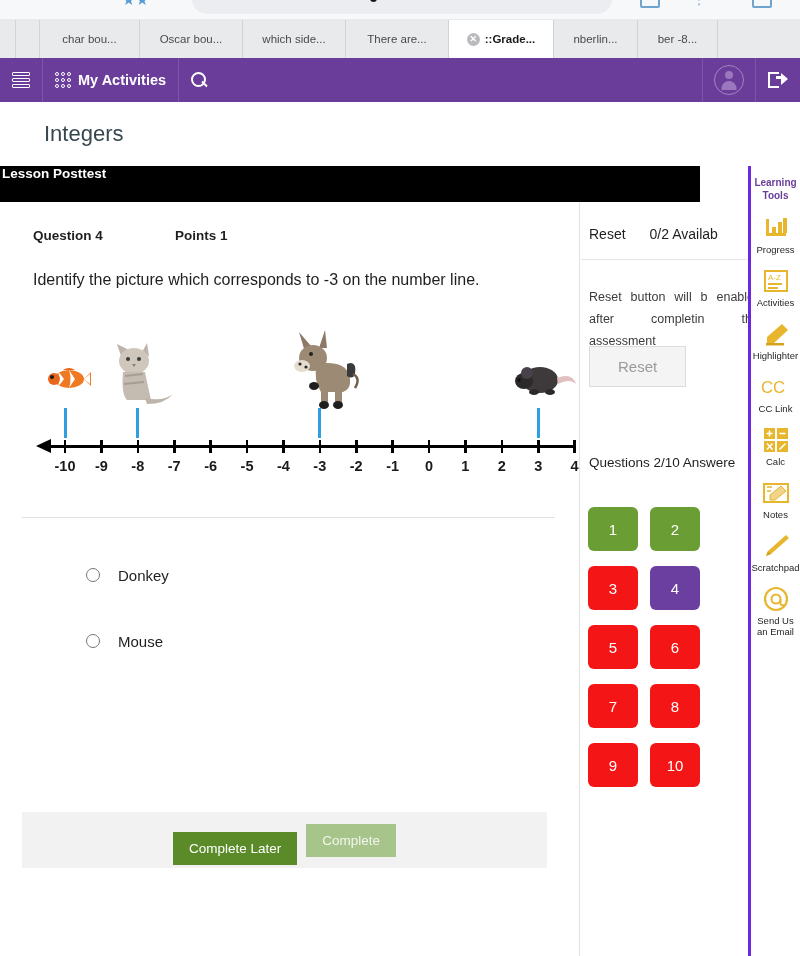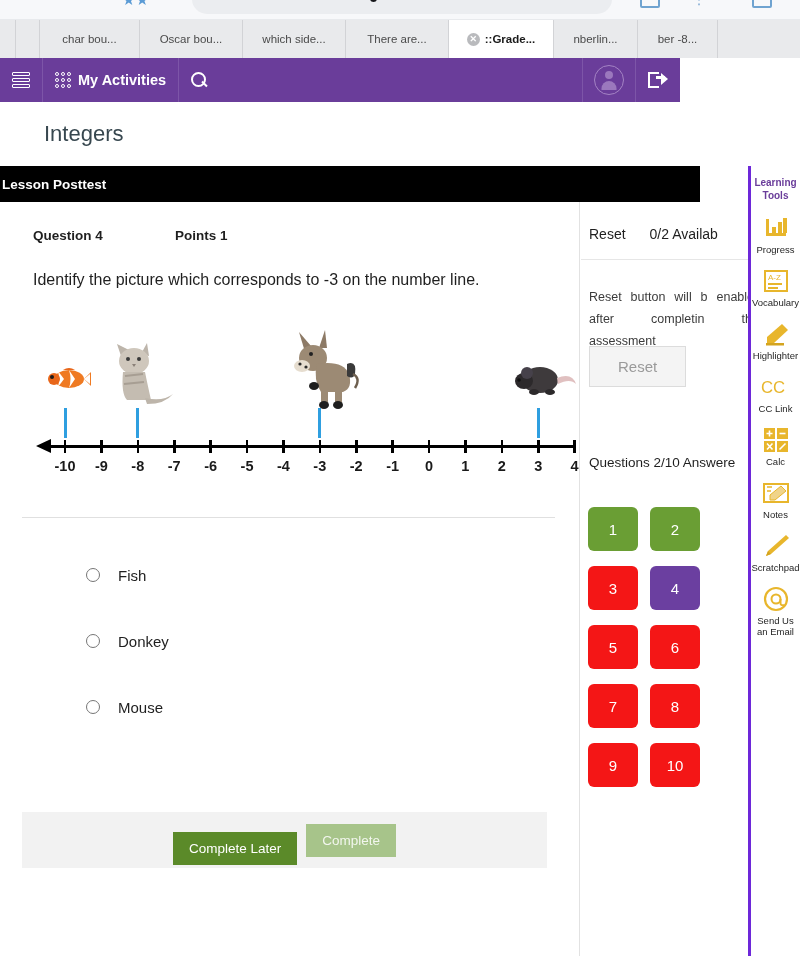--- a/index.html
+++ b/index.html
@@ -50,21 +50,21 @@
   .tab.spacer2 { width: 24px; padding: 0; }
   .tab.active { background: #ffffff; color: #1a1a1a; font-weight: bold; }
   .tab-close {
     width: 13px; height: 13px; border-radius: 50%;
     background: #b9babd; color: #ffffff;
     font-size: 9px; line-height: 13px; text-align: center; flex: 0 0 auto;
   }
 
   
   .app-header {
-    position: absolute; top: 58px; left: 0; width: 680px; height: 44px;
+    position: absolute; top: 58px; left: 0; width: 800px; height: 44px;
     background: #6a3d9a; display: flex; align-items: center;
   }
   .hdr-cell {
     height: 44px; display: flex; align-items: center; justify-content: center;
     border-right: 1px solid #7d55a8; padding: 0 12px;
   }
   .hdr-cell.noborder { border-right: none; }
   .ham { display: flex; flex-direction: column; gap: 2px; width: 18px; }
   .ham span {
     display: block; height: 4px; width: 18px;
@@ -130,21 +130,21 @@
     position: absolute; top: 102px; left: 0; width: 684px; height: 64px;
     background: #ffffff; display: flex; align-items: center;
   }
   .page-title {
     margin-left: 44px; font-size: 22px; color: #37474f; font-weight: normal;
   }
 
   
   .lesson-bar {
     position: absolute; top: 166px; left: 0; width: 700px; height: 36px;
-    background: #000000; display: flex; align-items: center;
+    background: #000000; display: flex; 
   }
   .lesson-bar-title {
     color: #fff; font-size: 13.5px; font-weight: bold; margin-left: 2px;
   }
 
   
   .question-panel {
     position: absolute; top: 202px; left: 0; width: 580px; height: 754px;
     background: #ffffff; border-right: 1px solid #e2e2e2; overflow: hidden;
   }
@@ -460,24 +460,20 @@
           <ellipse cx="20" cy="28" rx="5" ry="3" fill="#2c292b"></ellipse>
         </svg>
       </div>
     </div>
 
     <div class="divider"></div>
 
     <div class="options">
       <label class="option">
         <span class="radio"></span>
-        <span class="option-label">Fish</span>
-      </label>
-      <label class="option">
-        <span class="radio"></span>
         <span class="option-label">Donkey</span>
       </label>
       <label class="option">
         <span class="radio"></span>
         <span class="option-label">Mouse</span>
       </label>
     </div>
 
     <div class="action-bar">
       <button class="btn btn-later">Complete Later</button>
@@ -531,21 +527,21 @@
 
     <div class="tool">
       <span class="tool-icon">
         <svg width="26" height="24" viewBox="0 0 26 24">
           <rect x="2" y="2" width="22" height="20" fill="none" stroke="#e8b62c" stroke-width="2"></rect>
           <text x="5" y="11" font-size="8" fill="#e8b62c" font-family="Liberation Sans">A-Z</text>
           <rect x="5" y="14" width="14" height="2" fill="#e8b62c"></rect>
           <rect x="5" y="18" width="10" height="2" fill="#e8b62c"></rect>
         </svg>
       </span>
-      <span class="tool-label">Vocabulary</span>
+      <span class="tool-label">Activities</span>
     </div>
 
     <div class="tool">
       <span class="tool-icon">
         <svg width="28" height="24" viewBox="0 0 28 24">
           <path d="M20 2 L26 8 L12 21 L5 21 L5 15 Z" fill="#e8b62c"></path>
           <rect x="4" y="21" width="18" height="2.5" fill="#d4a41f"></rect>
         </svg>
       </span>
       <span class="tool-label">Highlighter</span>

